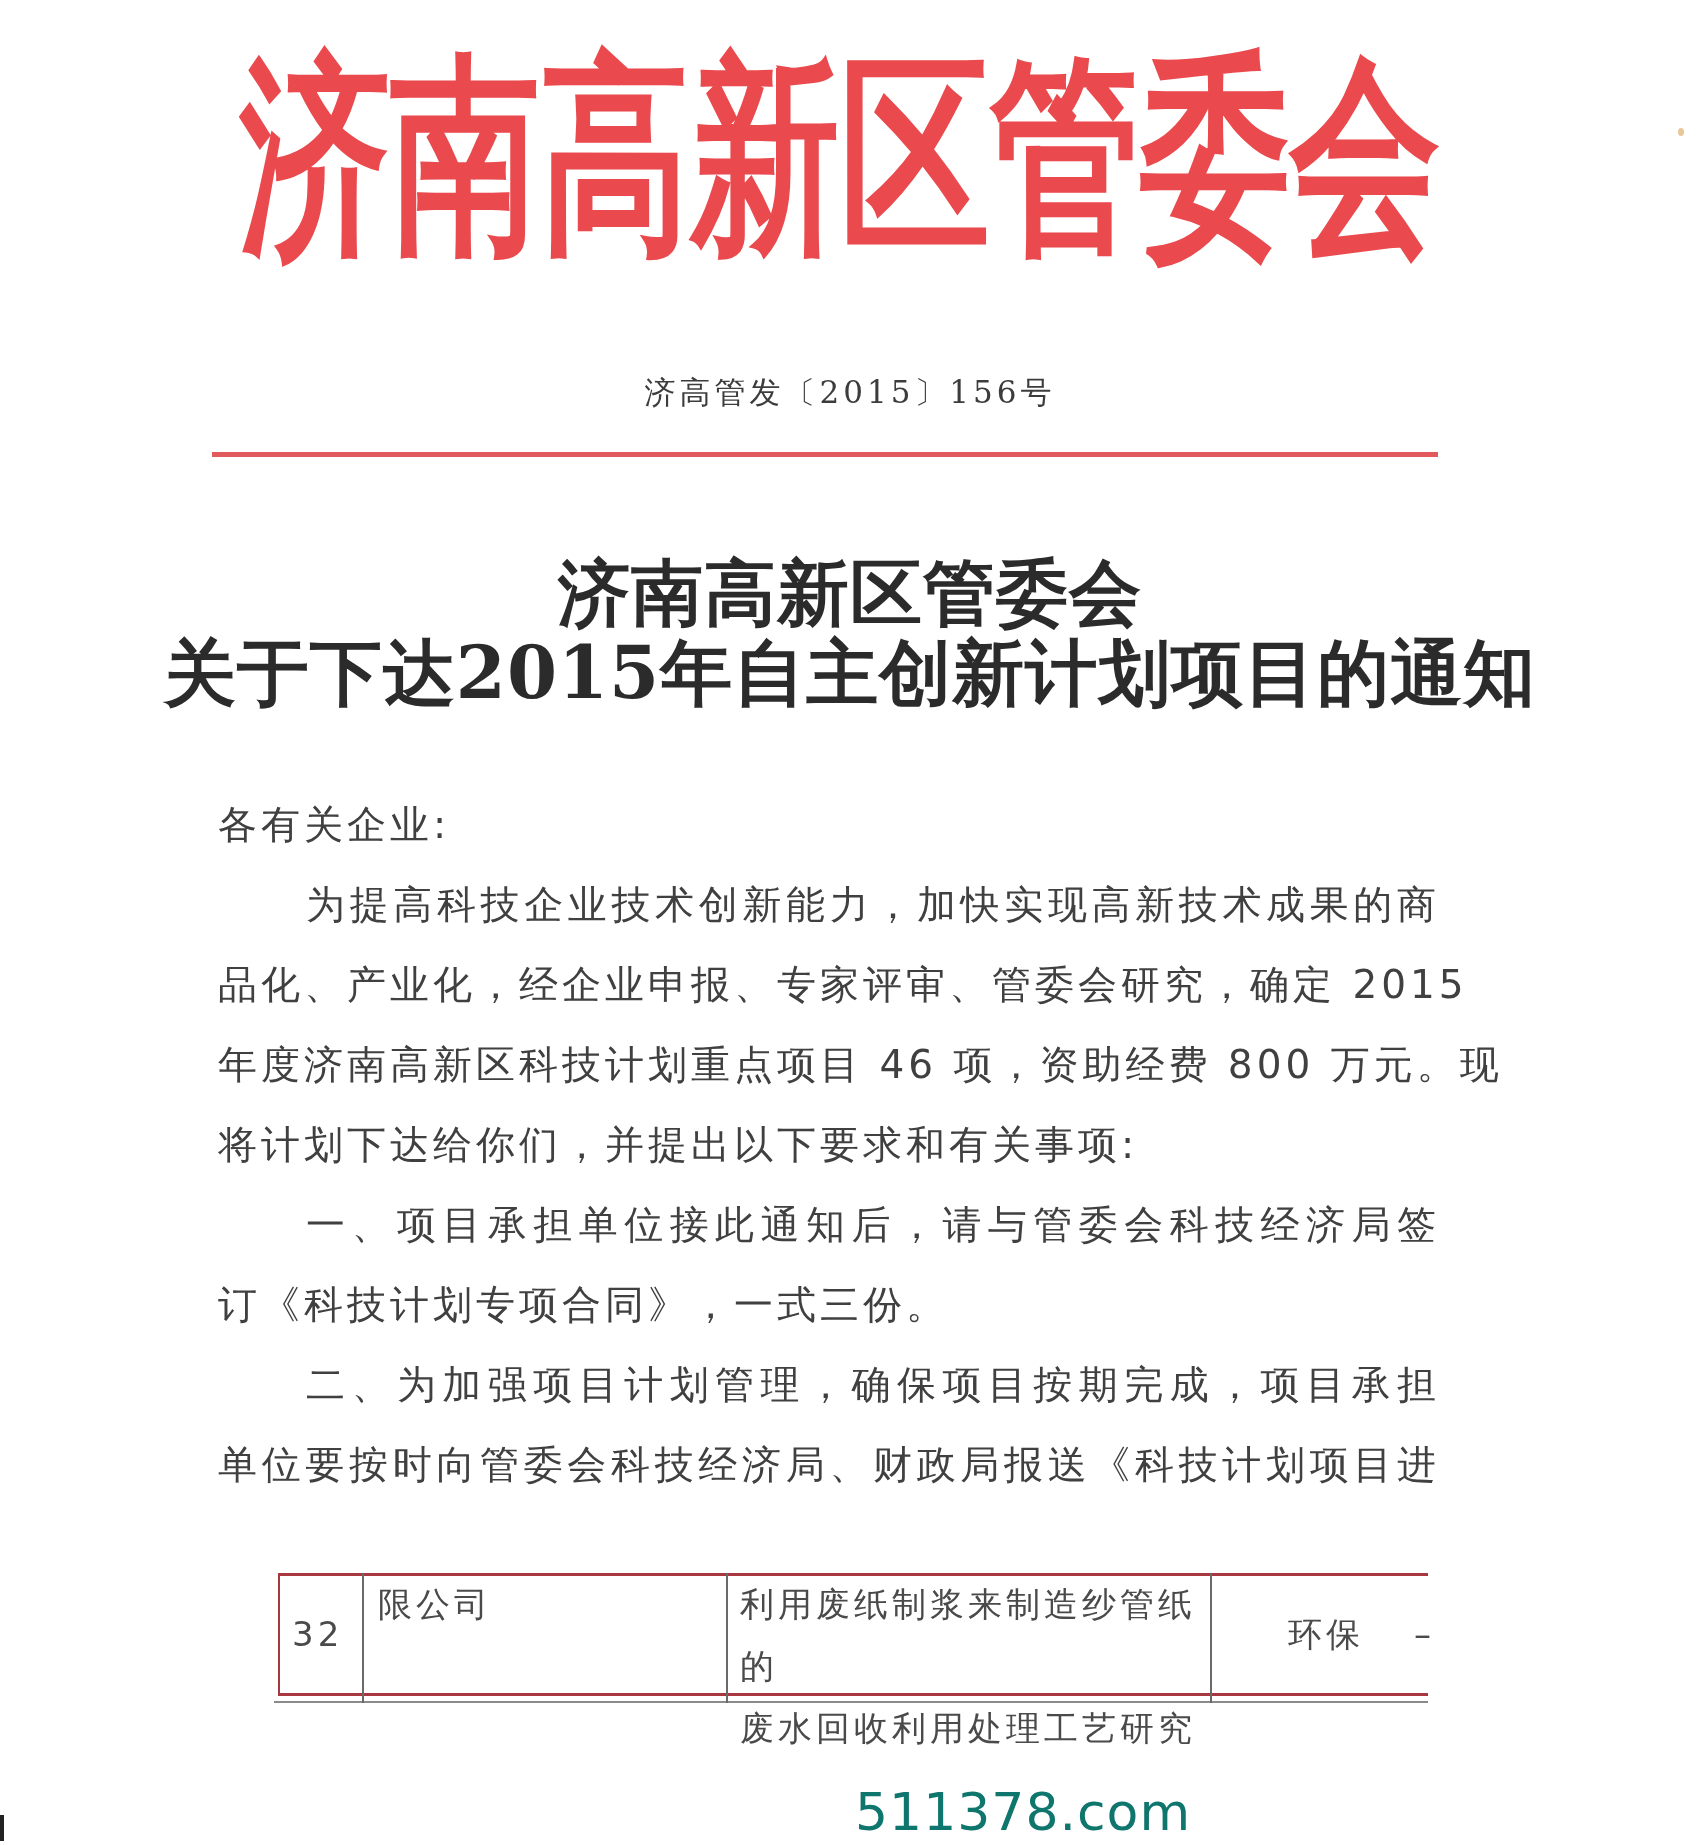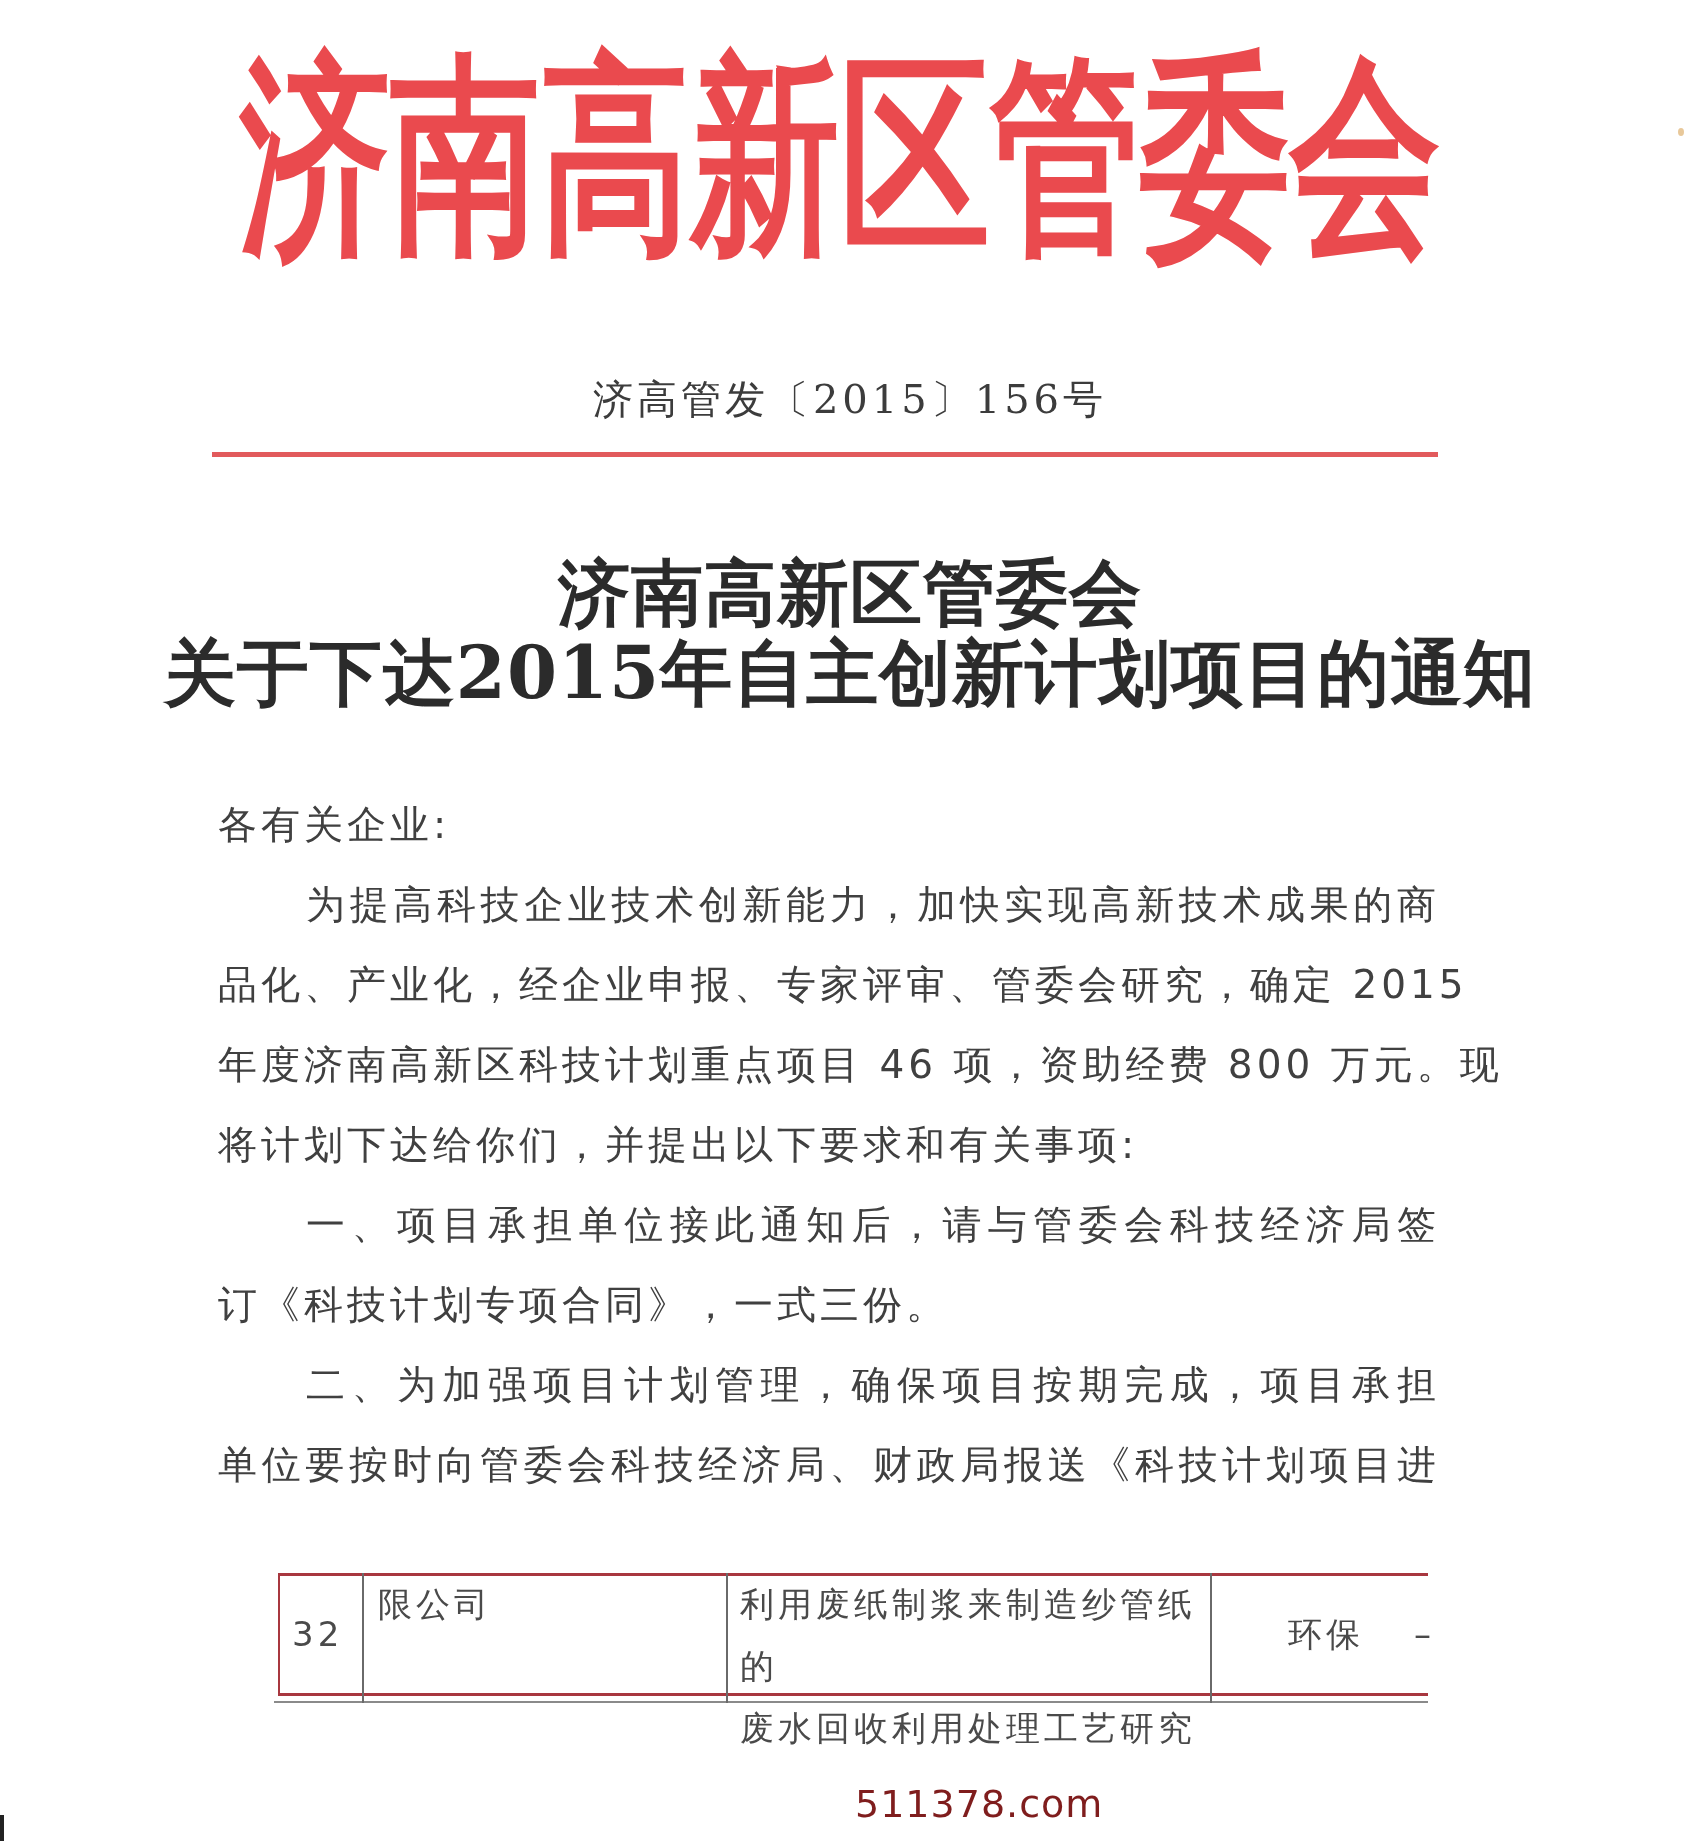--- a/index.html
+++ b/index.html
@@ -37,21 +37,21 @@
       transform: scaleY(1.42);
       transform-origin: center center;
       letter-spacing: 0;
     }
 
     .doc-number {
       left: 0;
       width: 1700px;
       top: 372px;
       text-align: center;
-      font-size: 40px;
+      font-size: 31px;
       letter-spacing: 4px;
       color: #3c3c3c;
       font-family: "DejaVu Serif", "Liberation Serif", serif;
     }
 
     .red-rule {
       left: 212px;
       top: 452px;
       width: 1226px;
       height: 5px;
@@ -133,22 +133,22 @@
     .cell-no { left: 14px; top: 30px; letter-spacing: 0; }
     .cell-company { left: 100px; top: 0; width: 350px; }
     .cell-project { left: 462px; top: 0; width: 480px; }
     .cell-field { left: 1010px; top: 30px; width: 120px; }
     .cell-dash { left: 1136px; top: 30px; letter-spacing: 0; }
 
     .watermark {
       left: 855px;
       top: 1782px;
       font-family: "DejaVu Sans", "Liberation Sans", sans-serif;
-      font-size: 38px;
-      color: #7f1d1d;
+      font-size: 52px;
+      color: #0f766e;
       letter-spacing: 1px;
     }
 
     .speck {
       position: absolute;
       border-radius: 50%;
     }
   </style>
 </head>
 <body>

